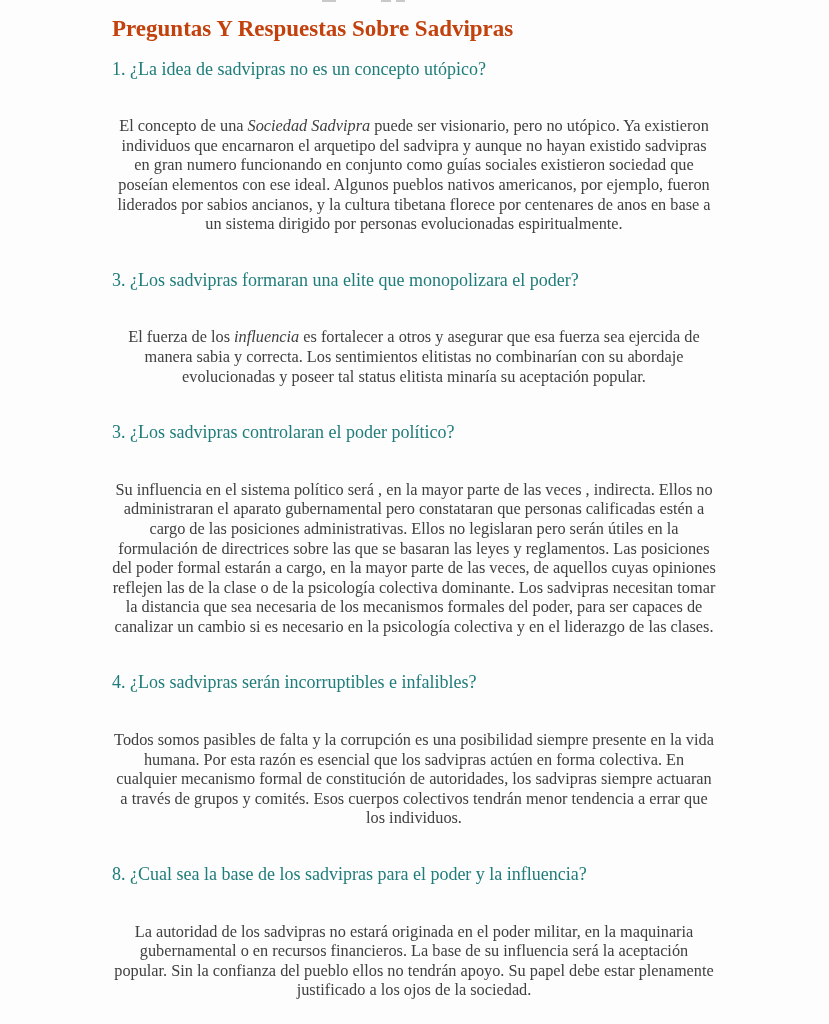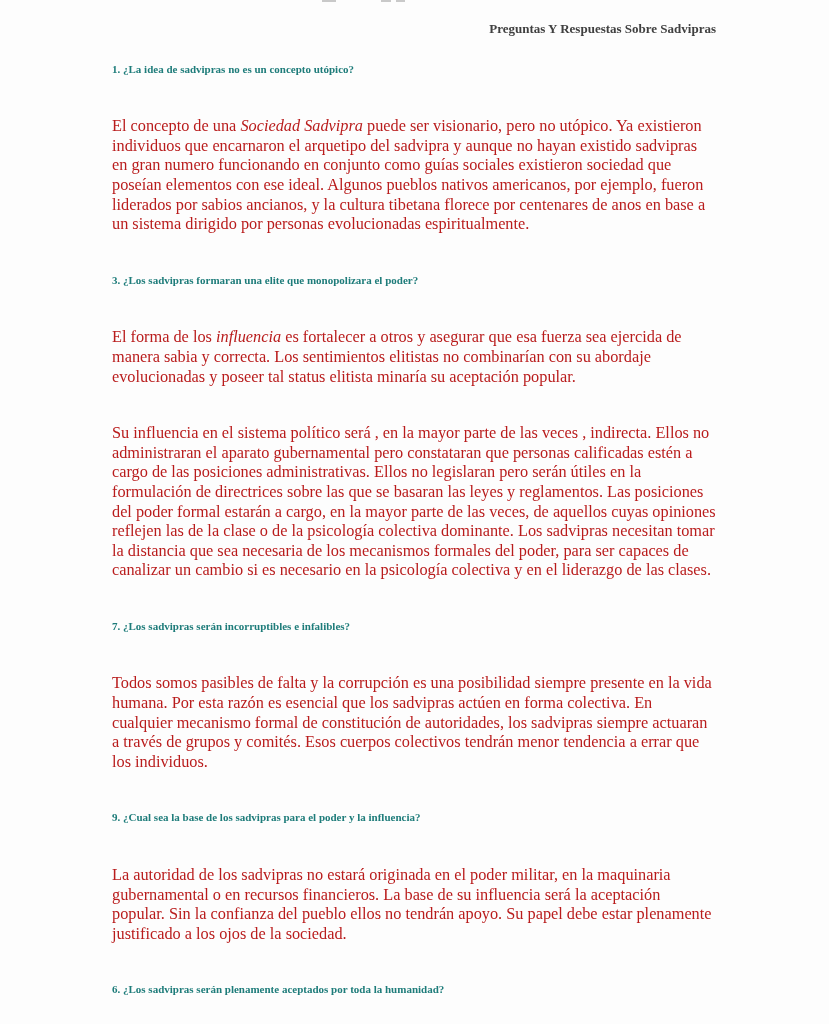--- a/index.html
+++ b/index.html
@@ -34,39 +34,39 @@
   .top-artifact i.m3 { left: 396px; width: 9px;  }
   .page {
     box-sizing: border-box;
     width: 829px;
     height: 1024px;
     padding: 17px 113px 0 112px;
     color: #141414;
   }
   .doc-title {
     margin: 0 0 19.6px 0;
-    text-align: right;
-    font-size: 13px;
+    text-align: left;
+    font-size: 23px;
     line-height: 23px;
     font-weight: bold;
-    color: #404040;
+    color: #c2410c;
   }
   .q-heading {
     margin: 19.6px 0;
-    font-size: 11px;
+    font-size: 18px;
     line-height: 19.6px;
-    font-weight: bold;
+    font-weight: normal;
     color: #1e7c7a;
   }
   .para {
     margin: 37px 0;
     font-size: 16.3px;
     line-height: 19.6px;
-    color: #b91c1c;
-    text-align: left;
+    color: #404040;
+    text-align: center;
   }
   .para em { font-style: italic; }
 </style>
 </head>
 <body>
 
 <div class="top-artifact">
   <i class="m1"></i>
     <i class="m2"></i>
     <i class="m3"></i>
@@ -74,30 +74,31 @@
 
 <div class="page">
   <h1 class="doc-title">Preguntas Y Respuestas Sobre Sadvipras</h1>
   <div id="sections">
       <section>
         <h2 class="q-heading">1. ¿La idea de sadvipras no es un concepto utópico?</h2>
         <p class="para"><span>El concepto de una </span><em>Sociedad Sadvipra</em><span> puede ser visionario, pero no utópico. Ya existieron individuos que encarnaron el arquetipo del sadvipra y aunque no hayan existido sadvipras en gran numero funcionando en conjunto como guías sociales existieron sociedad que poseían elementos con ese ideal. Algunos pueblos nativos americanos, por ejemplo, fueron liderados por sabios ancianos, y la cultura tibetana florece por centenares de anos en base a un sistema dirigido por personas evolucionadas espiritualmente.</span></p>
       </section>
       <section>
         <h2 class="q-heading">3. ¿Los sadvipras formaran una elite que monopolizara el poder?</h2>
-        <p class="para"><span>El forma de los </span><em>influencia</em><span> es fortalecer a otros y asegurar que esa fuerza sea ejercida de manera sabia y correcta. Los sentimientos elitistas no combinarían con su abordaje evolucionadas y poseer tal status elitista minaría su aceptación popular.</span></p>
+        <p class="para"><span>El fuerza de los </span><em>influencia</em><span> es fortalecer a otros y asegurar que esa fuerza sea ejercida de manera sabia y correcta. Los sentimientos elitistas no combinarían con su abordaje evolucionadas y poseer tal status elitista minaría su aceptación popular.</span></p>
       </section>
       <section>
+        <h2 class="q-heading">3. ¿Los sadvipras controlaran el poder político?</h2>
         <p class="para"><span>Su influencia en el sistema político será , en la mayor parte de las veces , indirecta. Ellos no administraran el aparato gubernamental pero constataran que personas calificadas estén a cargo de las posiciones administrativas. Ellos no legislaran pero serán útiles en la formulación de directrices sobre las que se basaran las leyes y reglamentos. Las posiciones del poder formal estarán a cargo, en la mayor parte de las veces, de aquellos cuyas opiniones reflejen las de la clase o de la psicología colectiva dominante. Los sadvipras necesitan tomar la distancia que sea necesaria de los mecanismos formales del poder, para ser capaces de canalizar un cambio si es necesario en la psicología colectiva y en el liderazgo de las clases.</span></p>
       </section>
       <section>
-        <h2 class="q-heading">7. ¿Los sadvipras serán incorruptibles e infalibles?</h2>
+        <h2 class="q-heading">4. ¿Los sadvipras serán incorruptibles e infalibles?</h2>
         <p class="para"><span>Todos somos pasibles de falta y la corrupción es una posibilidad siempre presente en la vida humana. Por esta razón es esencial que los sadvipras actúen en forma colectiva. En cualquier mecanismo formal de constitución de autoridades, los sadvipras siempre actuaran a través de grupos y comités. Esos cuerpos colectivos tendrán menor tendencia a errar que los individuos.</span></p>
       </section>
       <section>
-        <h2 class="q-heading">9. ¿Cual sea la base de los sadvipras para el poder y la influencia?</h2>
+        <h2 class="q-heading">8. ¿Cual sea la base de los sadvipras para el poder y la influencia?</h2>
         <p class="para"><span>La autoridad de los sadvipras no estará originada en el poder militar, en la maquinaria gubernamental o en recursos financieros. La base de su influencia será la aceptación popular. Sin la confianza del pueblo ellos no tendrán apoyo. Su papel debe estar plenamente justificado a los ojos de la sociedad.</span></p>
       </section>
       <section>
         <h2 class="q-heading">6. ¿Los sadvipras serán plenamente aceptados por toda la humanidad?</h2>
       </section>
     </div>
 </div>
 
 </body></html>

